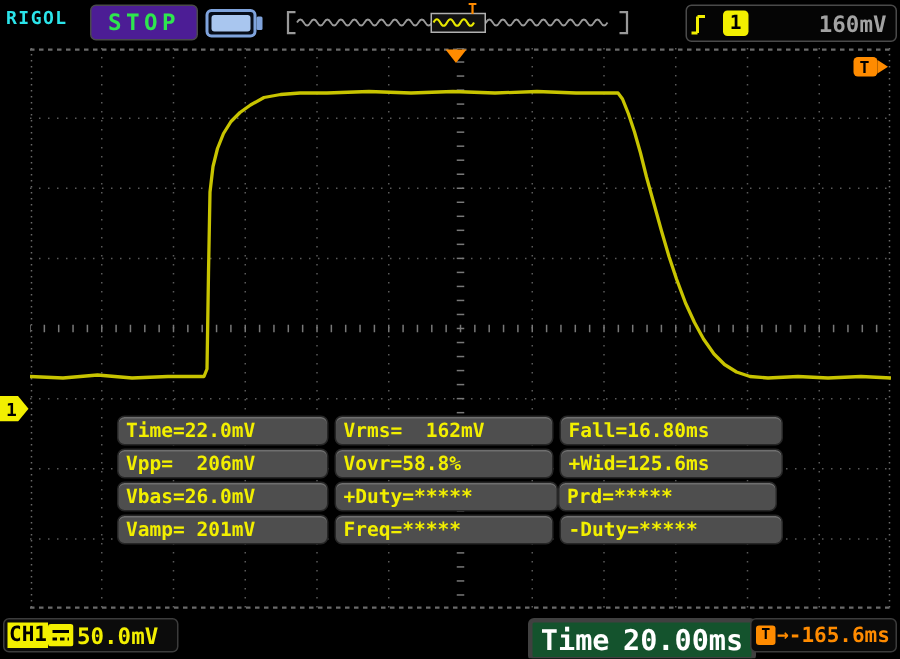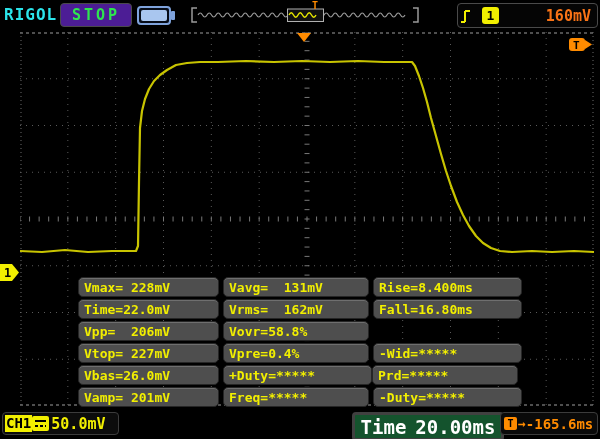--- a/index.html
+++ b/index.html
@@ -1,32 +1,32 @@
 <!DOCTYPE html>
 <html><head>
 <meta charset="utf-8">
 <style>
   html,body{margin:0;padding:0;background:#000;}
   #screen{position:relative;width:600px;height:439px;background:#000;overflow:hidden;
           font-family:"DejaVu Sans Mono",monospace;font-weight:bold;}
   
-  .logo{position:absolute;left:4px;top:5px;color:#2be4ea;font-size:16px;letter-spacing:1px;}
+  .logo{position:absolute;left:4px;top:5px;color:#2be4ea;font-size:12px;letter-spacing:1px;}
   .stop-box{position:absolute;left:60px;top:3px;width:70px;height:22px;border:1px solid #4a4a4a;
             border-radius:4px;background:#4c1d95;color:#2ee64e;font-size:15px;letter-spacing:3px;
             display:flex;align-items:center;justify-content:center;}
   .battery{position:absolute;left:137px;top:6px;width:30px;height:15px;border:2px solid #7fa3dc;
            border-radius:4px;background:#060c18;}
   .battery .fill{position:absolute;left:2px;top:2px;right:2px;bottom:2px;background:#a9c6ef;border-radius:2px;}
   .battery .nub{position:absolute;right:-6px;top:3px;width:4px;height:9px;background:#7fa3dc;border-radius:1px;}
   #membar{position:absolute;left:188px;top:1px;}
   .trig-box{position:absolute;left:457px;top:3px;width:139px;height:23px;border:1px solid #4a4a4a;
             border-radius:4px;background:#050505;display:flex;align-items:center;}
   .trig-box .src{width:17px;height:17px;background:#f2ef00;color:#000;border-radius:3px;font-size:13px;
                  display:flex;align-items:center;justify-content:center;margin-left:8px;}
-  .trig-box .lvl{margin-left:auto;margin-right:6px;color:#f97316;font-size:15px;}
+  .trig-box .lvl{margin-left:auto;margin-right:6px;color:#a3a3a3;font-size:15px;}
   
   #grid{position:absolute;left:20px;top:32px;}
   .ch-marker{position:absolute;left:0;top:264px;}
   
   .meas{position:absolute;left:78px;top:277px;width:446px;}
   .mrow{display:flex;margin-bottom:2px;}
   .cell{height:20px;line-height:20px;background:#4e4e4e;border:1px solid #262626;border-radius:5px;
         box-shadow:inset 0 1px 0 #6f6f6f;color:#f2ef00;font-size:13px;white-space:pre;
         padding-left:5px;box-sizing:border-box;}
   .c1{width:141px;margin-right:4px;} .c2{width:146px;margin-right:4px;} .c3{width:149px;}
@@ -201,37 +201,28 @@
       <polygon points="565,8 572,12.5 565,17" fill="#ff8b00"></polygon>
       <text x="553" y="16.5" font-size="11" font-weight="bold" fill="#000">T</text>
     </svg>
   <svg class="ch-marker" width="20" height="17" viewBox="0 0 20 17">
     <polygon points="0,0 12,0 19,8.5 12,17 0,17" fill="#f2ef00"></polygon>
     <text x="4" y="13" font-size="12" font-weight="bold" fill="#000">1</text>
   </svg>
 
   <div class="meas">
     <div class="mrow">
-      <div class="cell c1">Vmax= 228mV</div>
-      <div class="cell c2">Vavg=  131mV</div>
-      <div class="cell c3">Rise=8.400ms</div>
-    </div>
-    <div class="mrow">
       <div class="cell c1">Time=22.0mV</div>
       <div class="cell c2">Vrms=  162mV</div>
       <div class="cell c3">Fall=16.80ms</div>
     </div>
     <div class="mrow">
       <div class="cell c1">Vpp=  206mV</div>
       <div class="cell c2">Vovr=58.8%</div>
-    </div>
-    <div class="mrow">
-      <div class="cell c1">Vtop= 227mV</div>
-      <div class="cell c2">Vpre=0.4%</div>
-      <div class="cell c3">-Wid=*****</div>
+      <div class="cell c3">+Wid=125.6ms</div>
     </div>
     <div class="mrow">
       <div class="cell c1">Vbas=26.0mV</div>
       <div class="cell c3">+Duty=*****</div>
       <div class="cell c2">Prd=*****</div>
     </div>
     <div class="mrow">
       <div class="cell c1">Vamp= 201mV</div>
       <div class="cell c2">Freq=*****</div>
       <div class="cell c3">-Duty=*****</div>

